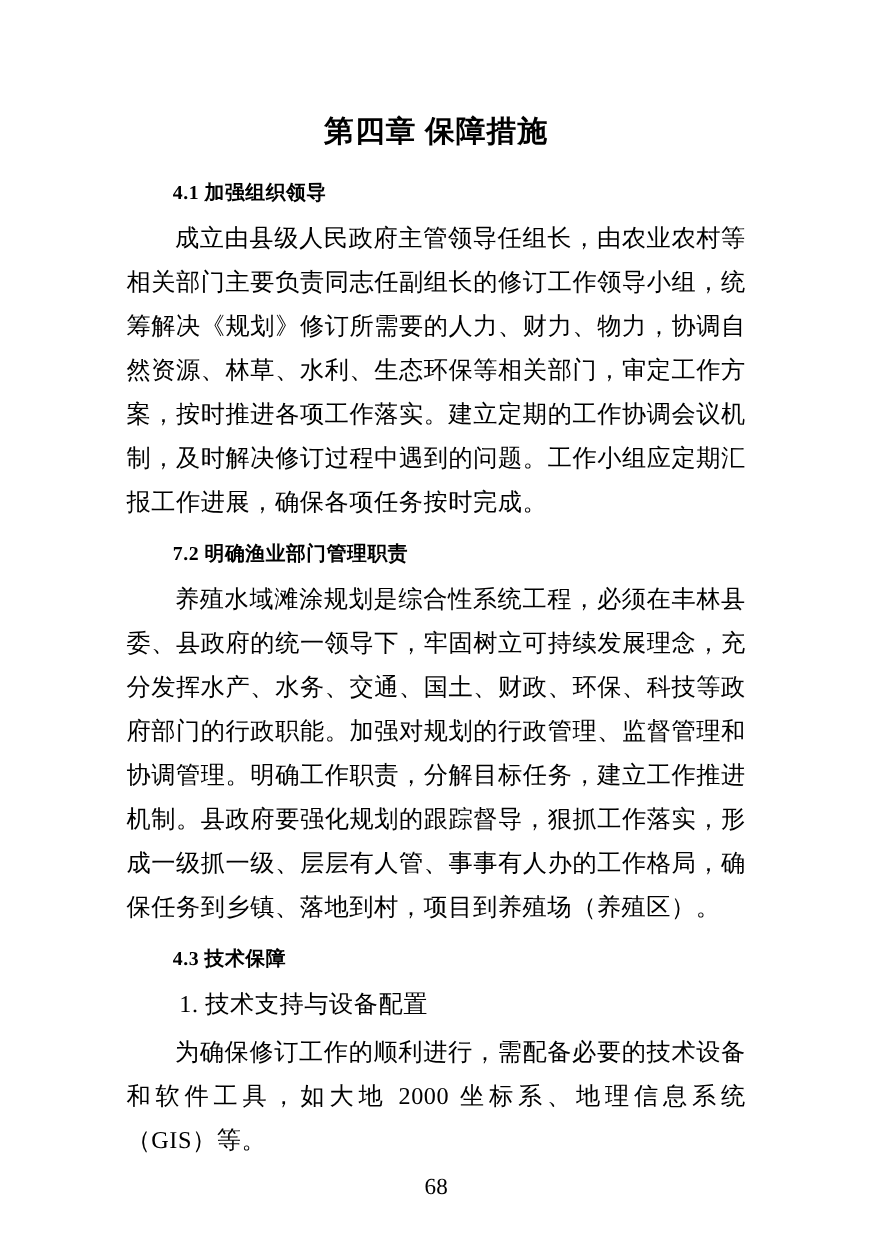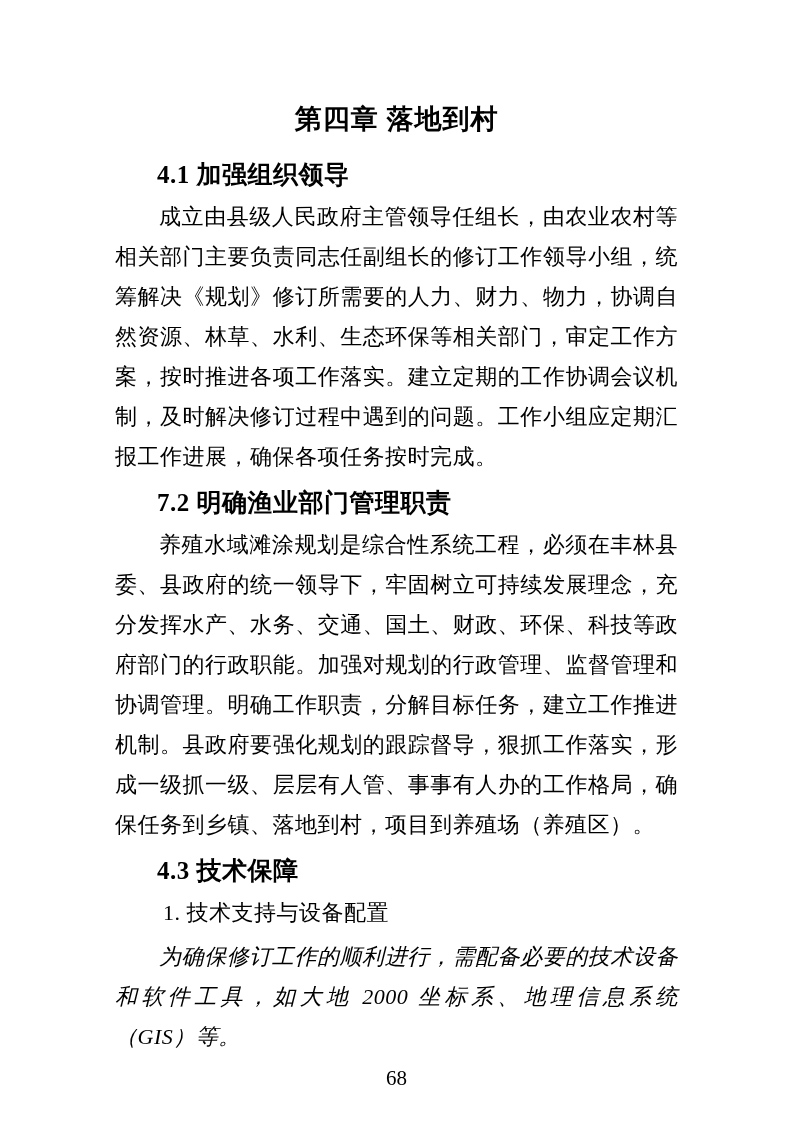--- a/index.html
+++ b/index.html
@@ -26,61 +26,60 @@
     margin: 0 0 22px 0;
     font-size: 27px;
     font-weight: bold;
     line-height: 38px;
     text-align: center;
     letter-spacing: 1px;
     white-space: pre;
   }
   .sec-h {
     margin: 8px 0 7px 42px;
-    font-size: 25px;
+    font-size: 18px;
     font-weight: bold;
     line-height: 30px;
     letter-spacing: 0.5px;
   }
   .sec-h.h43 {
     margin-top: 9px;
   }
   .body-p {
     margin: 0 0 11px 0;
     font-size: 22px;
     line-height: 40px;
     text-indent: 2em;
     text-align: justify;
     text-justify: inter-ideograph;
     letter-spacing: 0.5px;
   }
   .body-p.last {
     margin-bottom: 12px;
-    font-style: italic;
   }
   .sub-line {
     margin: 4px;
     font-size: 22px;
     line-height: 40px;
     text-indent: 2em;
     letter-spacing: 0.5px;
   }
   .page-number {
     margin-top: 13px;
     font-size: 21px;
     line-height: 16px;
     text-align: center;
   }
 </style>
 </head>
 <body>
 
 <div class="page">
 
-  <h1 class="doc-title">第四章 落地到村</h1>
+  <h1 class="doc-title">第四章 保障措施</h1>
 
   <section>
     <h2 class="sec-h">4.1 加强组织领导</h2>
     <p class="body-p">成立由县级人民政府主管领导任组长，由农业农村等相关部门主要负责同志任副组长的修订工作领导小组，统筹解决《规划》修订所需要的人力、财力、物力，协调自然资源、林草、水利、生态环保等相关部门，审定工作方案，按时推进各项工作落实。建立定期的工作协调会议机制，及时解决修订过程中遇到的问题。工作小组应定期汇报工作进展，确保各项任务按时完成。</p>
   </section>
 
   <section>
     <h2 class="sec-h">7.2 明确渔业部门管理职责</h2>
     <p class="body-p">养殖水域滩涂规划是综合性系统工程，必须在丰林县委、县政府的统一领导下，牢固树立可持续发展理念，充分发挥水产、水务、交通、国土、财政、环保、科技等政府部门的行政职能。加强对规划的行政管理、监督管理和协调管理。明确工作职责，分解目标任务，建立工作推进机制。县政府要强化规划的跟踪督导，狠抓工作落实，形成一级抓一级、层层有人管、事事有人办的工作格局，确保任务到乡镇、落地到村，项目到养殖场（养殖区）。</p>
   </section>

